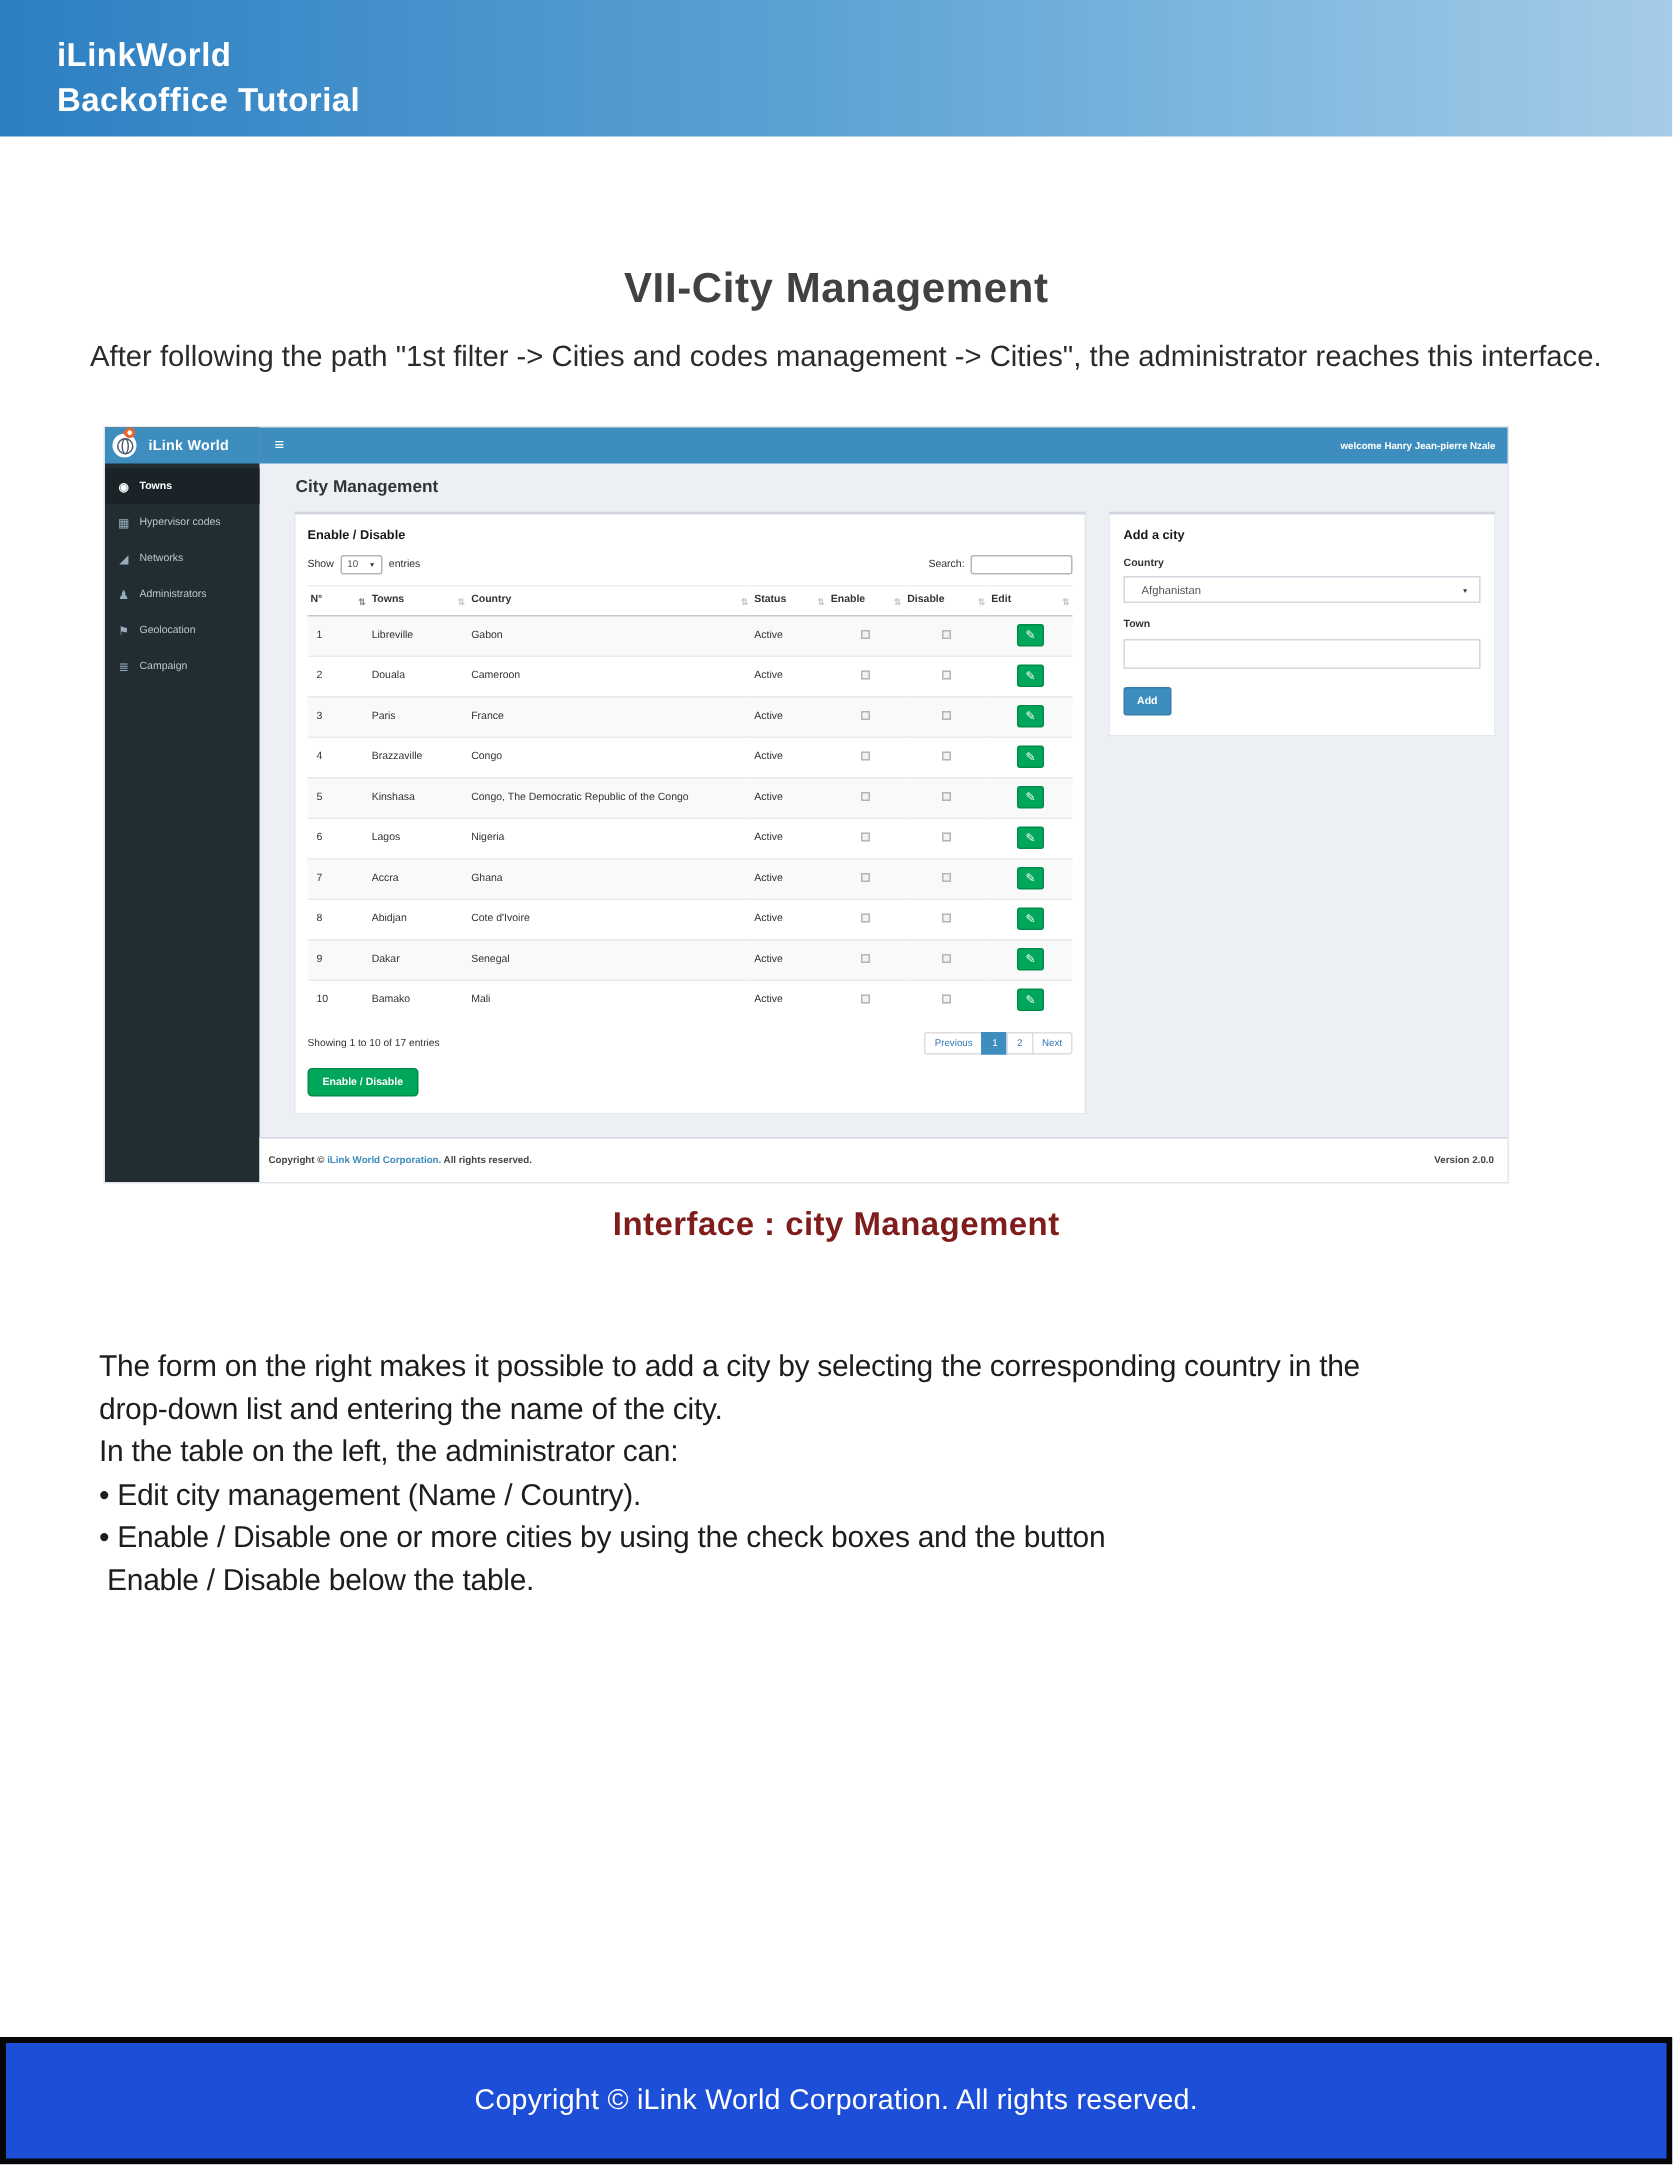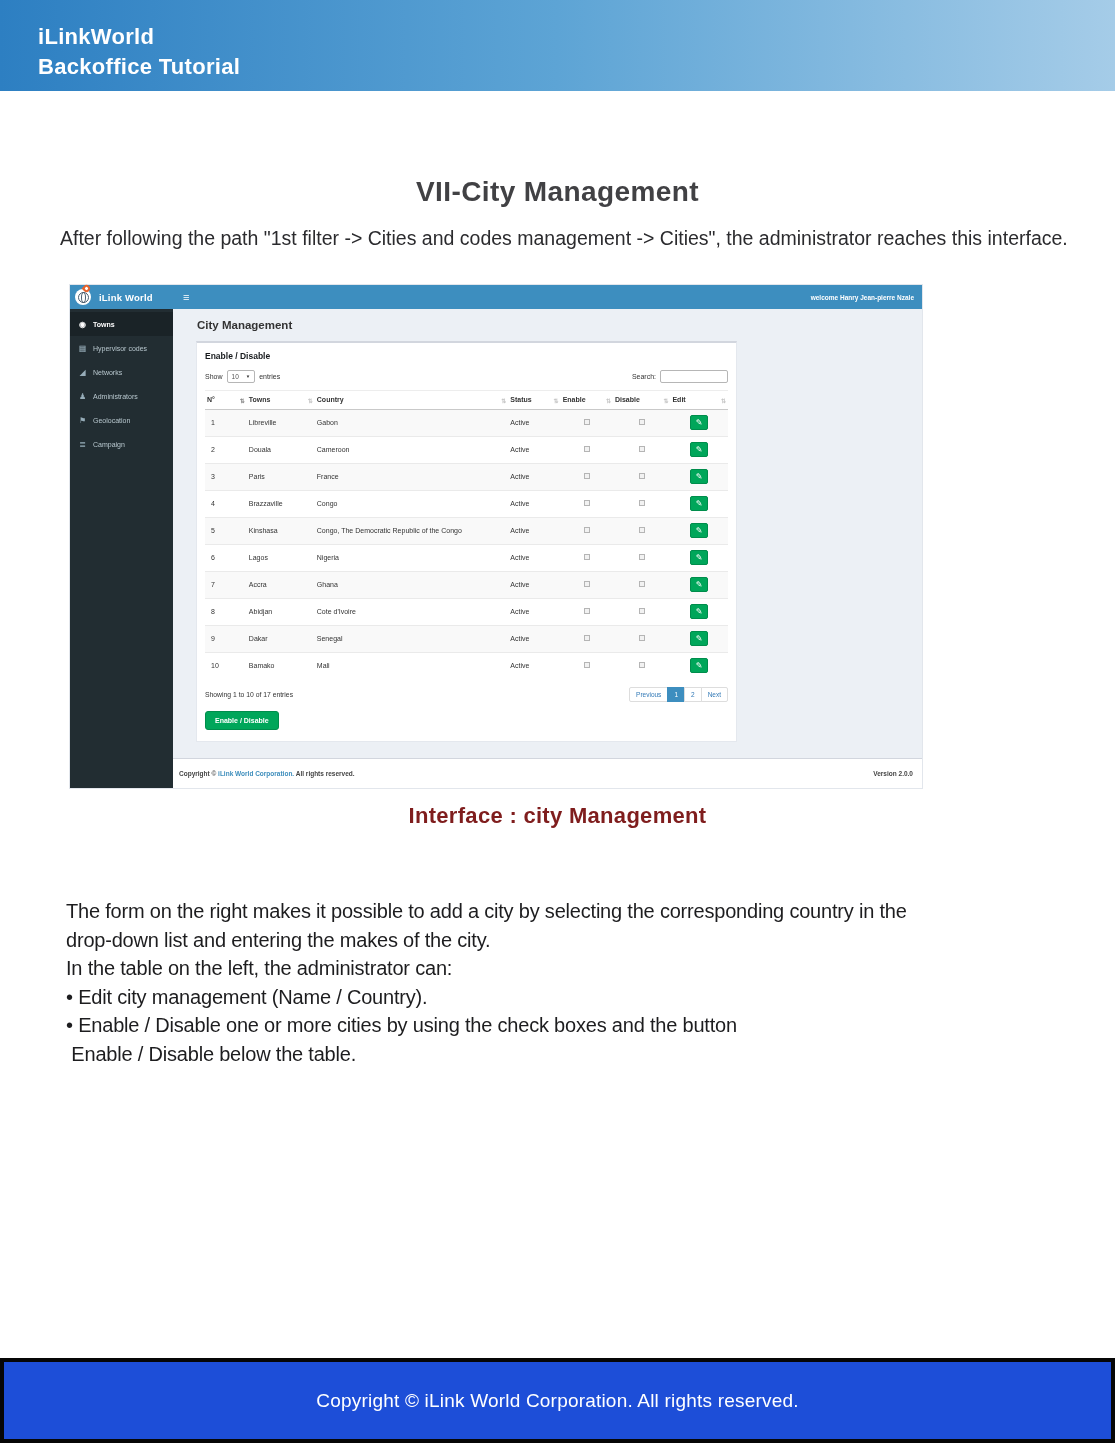--- a/index.html
+++ b/index.html
@@ -12,21 +12,21 @@
     background:linear-gradient(90deg,#2d7fc2 0%, #5da4d5 50%, #a5cce8 100%);
     color:#fff; padding:22px 0 0 38px; font-size:22px; font-weight:600; line-height:30px; letter-spacing:.3px; }
 
   .doc-title { position:absolute; top:176px; left:0; width:100%; text-align:center;
     font-size:28px; font-weight:bold; color:#414144; letter-spacing:.4px; }
 
   .intro { position:absolute; top:225px; left:60px; width:1012px; font-size:19.5px;
     line-height:27.5px; color:#2b2b2e; }
 
   
-  .shot { position:absolute; left:70px; top:285px; width:852px; height:503px;
+  .shot { position:absolute; left:70px; top:285px; width:935px; height:503px;
     background:#ecf0f5; box-shadow:0 0 0 1px #e2e6ec; font-family:"Liberation Sans", sans-serif; }
 
   .sidebar { position:absolute; left:0; top:0; width:103px; height:503px; background:#222d32; }
   .brand { height:24px; background:#3d8ebf; display:flex; align-items:center; gap:8px; padding-left:5px; }
   .logo { position:relative; width:16px; height:16px; background:#fff; border-radius:50%; flex:0 0 16px; }
   .logo-globe { position:absolute; left:2.5px; top:2.5px; width:11px; height:11px;
     border:1.6px solid #4a5d6e; border-radius:50%; }
   .logo-globe::before { content:""; position:absolute; left:2.6px; top:-1px; width:3px; height:9px;
     border:1px solid #4a5d6e; border-radius:50%; }
   .logo-pin { position:absolute; top:-4px; left:8px; width:7px; height:7px; background:#e8642d;
@@ -329,41 +329,52 @@
                 <span class="page-btn">Previous</span>
                 <span class="page-btn active">1</span>
                 <span class="page-btn">2</span>
                 <span class="page-btn">Next</span>
               </div>
             </div>
 
             <button class="bulk-btn">Enable / Disable</button>
           </section>
 
+          <section class="box box-form">
+            <div class="box-title">Add a city</div>
+            <label>Country</label>
+            <div class="select">
+              <span>Afghanistan</span>
+              <span class="caret">▼</span>
+            </div>
+            <label>Town</label>
+            <input class="town-input" value="" style="">
+            <button class="add-btn">Add</button>
+          </section>
         </div>
       </div>
 
       <div class="shot-footer">
         <span>
           <span>Copyright © </span><span class="company">iLink World Corporation.</span><span> All rights reserved.</span>
         </span>
         <span class="version">
           <span>Version</span> <span>2.0.0</span>
         </span>
       </div>
     </div>
   </div>
 
   <div class="caption">Interface : city Management</div>
 
   <div class="body-text">
 
       <div class="body-line">The form on the right makes it possible to add a city by selecting the corresponding country in the</div>
 
-      <div class="body-line">drop-down list and entering the makes of the city.</div>
+      <div class="body-line">drop-down list and entering the name of the city.</div>
 
       <div class="body-line">In the table on the left, the administrator can:</div>
 
       <div class="body-line">• Edit city management (Name / Country).</div>
 
       <div class="body-line">• Enable / Disable one or more cities by using the check boxes and the button</div>
 
       <div class="body-line"> Enable / Disable below the table.</div>
     </div>
 

